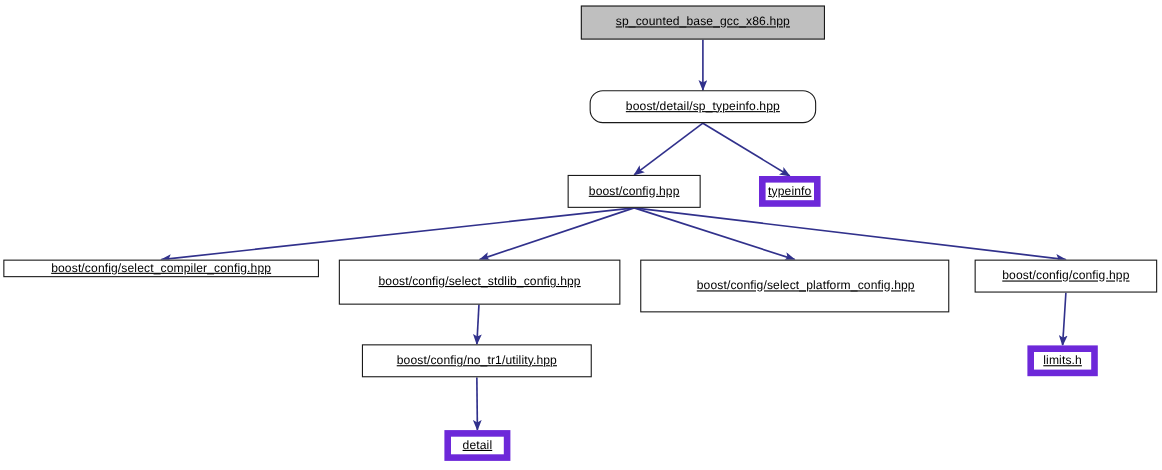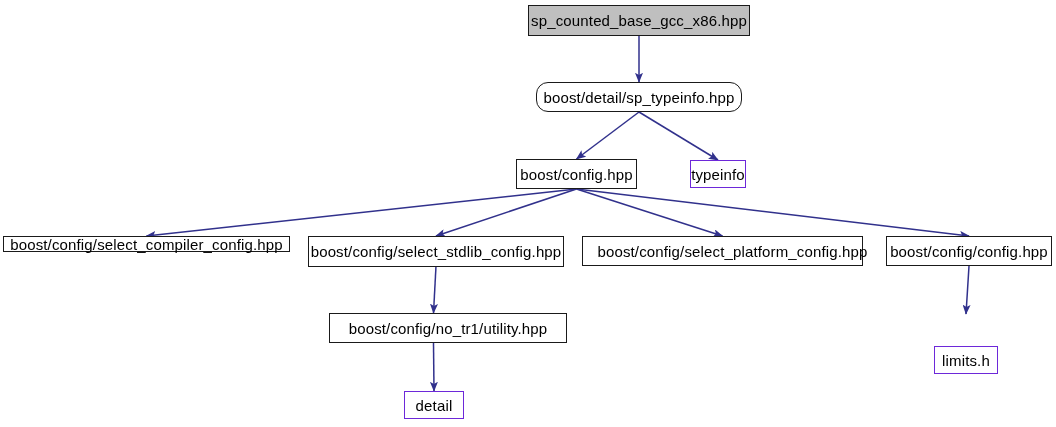--- a/index.html
+++ b/index.html
@@ -28,38 +28,39 @@
   .graph-node {
     position: absolute;
     box-sizing: border-box;
     display: flex;
     align-items: center;
     justify-content: center;
     background: #ffffff;
     white-space: nowrap;
   }
   .graph-node .node-label {
-    font-size: 15px;
+    font-size: 11px;
     line-height: 1;
     color: #000000;
     letter-spacing: 0.01em;
+    text-decoration: underline;
   }
   
   .node-internal {
     border: 1.6px solid #1a1a1a;
     background: #ffffff;
   }
   
   .node-root {
     border: 1.6px solid #1a1a1a;
     background: #bfbfbf;
   }
   
   .node-system {
-    border: 1px solid #6d28d9;
+    border: 6px solid #6d28d9;
     background: #ffffff;
   }
 </style>
 </head>
 <body>
 
 <div id="graph-canvas">
 
   <svg id="edge-layer" width="1056" height="427" viewBox="0 0 1056 427" xmlns="http://www.w3.org/2000/svg">
     <defs>
@@ -92,34 +93,34 @@
   <div class="graph-node node-internal" style="left:516px;top:159px;width:121px;height:30px;">
     <span class="node-label">boost/config.hpp</span>
   </div>
   <div class="graph-node node-system" style="left:690px;top:160px;width:56px;height:28px;">
     <span class="node-label">typeinfo</span>
   </div>
 
   <div class="graph-node node-internal" style="left:3px;top:236px;width:287px;height:16px;">
     <span class="node-label">boost/config/select_compiler_config.hpp</span>
   </div>
-  <div class="graph-node node-internal" style="left:308px;top:236px;width:256px;height:31px;">
+  <div class="graph-node node-internal" style="left:308px;top:236px;width:256px;height:41px;">
     <span class="node-label">boost/config/select_stdlib_config.hpp</span>
   </div>
-  <div class="graph-node node-internal" style="left:582px;top:236px;width:281px;height:30px;padding-left:20px;">
+  <div class="graph-node node-internal" style="left:582px;top:236px;width:281px;height:48px;padding-left:20px;">
     <span class="node-label">boost/config/select_platform_config.hpp</span>
   </div>
   <div class="graph-node node-internal" style="left:886px;top:236px;width:166px;height:30px;">
     <span class="node-label">boost/config/config.hpp</span>
   </div>
 
-  <div class="graph-node node-internal" style="left:329px;top:313px;width:238px;height:30px;">
+  <div class="graph-node node-internal" style="left:329px;top:313px;width:209px;height:30px;">
     <span class="node-label">boost/config/no_tr1/utility.hpp</span>
   </div>
-  <div class="graph-node node-system" style="left:934px;top:314px;width:64px;height:28px;margin-top:32px;">
+  <div class="graph-node node-system" style="left:934px;top:314px;width:64px;height:28px;">
     <span class="node-label">limits.h</span>
   </div>
 
   <div class="graph-node node-system" style="left:404px;top:391px;width:60px;height:28px;">
     <span class="node-label">detail</span>
   </div>
 
 </div>
 
 </body></html>

